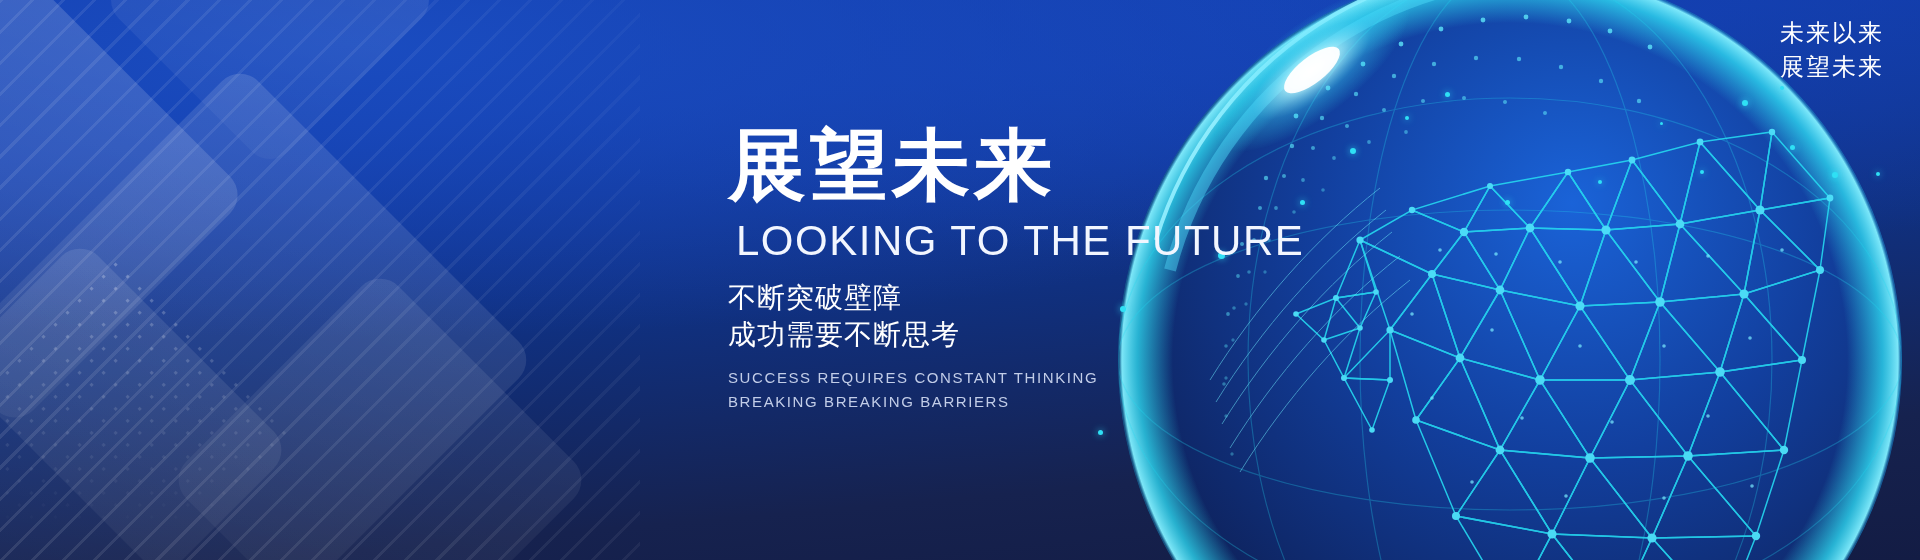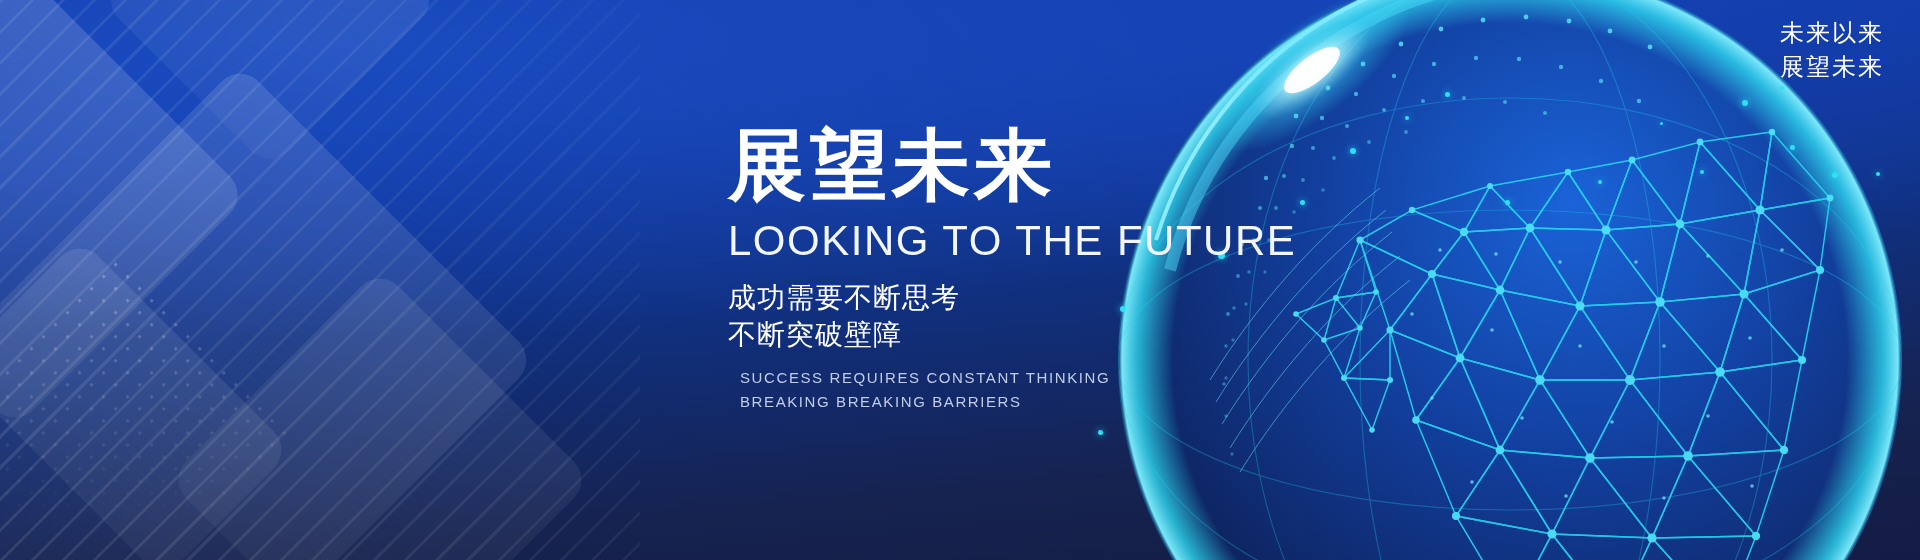--- a/index.html
+++ b/index.html
@@ -58,29 +58,29 @@
   .star{position:absolute;border-radius:50%;background:#2fe0f5;box-shadow:0 0 7px rgba(47,224,245,.85);}
 
   
   .copy{position:absolute;left:728px;top:126px;width:760px;}
   .title-cn{
     font-size:78px;font-weight:700;color:#ffffff;line-height:1.0;
     letter-spacing:4px;margin:0;
   }
   .title-en{
     font-size:42px;font-weight:300;color:#f2f6ff;line-height:1.1;
-    letter-spacing:1.5px;margin:14px 0 0 0;
+    letter-spacing:1.5px;margin:14px 0 0 8px;
   }
   .sub-cn{
     font-size:28px;font-weight:500;color:#ffffff;line-height:1.32;
     letter-spacing:1px;margin:16px 0 0 0;
   }
   .sub-en{
     font-size:15px;font-weight:400;color:#c2cde8;line-height:1.62;
-    letter-spacing:1.6px;margin:12px 0 0 12px;
+    letter-spacing:1.6px;margin:12px 0 0 0;
   }
 
   .corner-slogan{
     position:absolute;right:36px;top:16px;text-align:right;
     font-size:24px;font-weight:500;color:#ffffff;line-height:1.42;letter-spacing:2px;
   }
 </style>
 </head>
 <body>
 
@@ -376,22 +376,22 @@
 
   <div class="corner-slogan">
     <div>未来以来</div>
     <div>展望未来</div>
   </div>
 
   <div class="copy">
     <h1 class="title-cn">展望未来</h1>
     <div class="title-en">LOOKING TO THE FUTURE</div>
     <div class="sub-cn">
+      <div>不断突破壁障</div>
       <div>成功需要不断思考</div>
-      <div>不断突破壁障</div>
     </div>
     <div class="sub-en">
       <div>SUCCESS REQUIRES CONSTANT THINKING</div>
       <div>BREAKING BREAKING BARRIERS</div>
     </div>
   </div>
 
 </div>
 
 </body></html>

